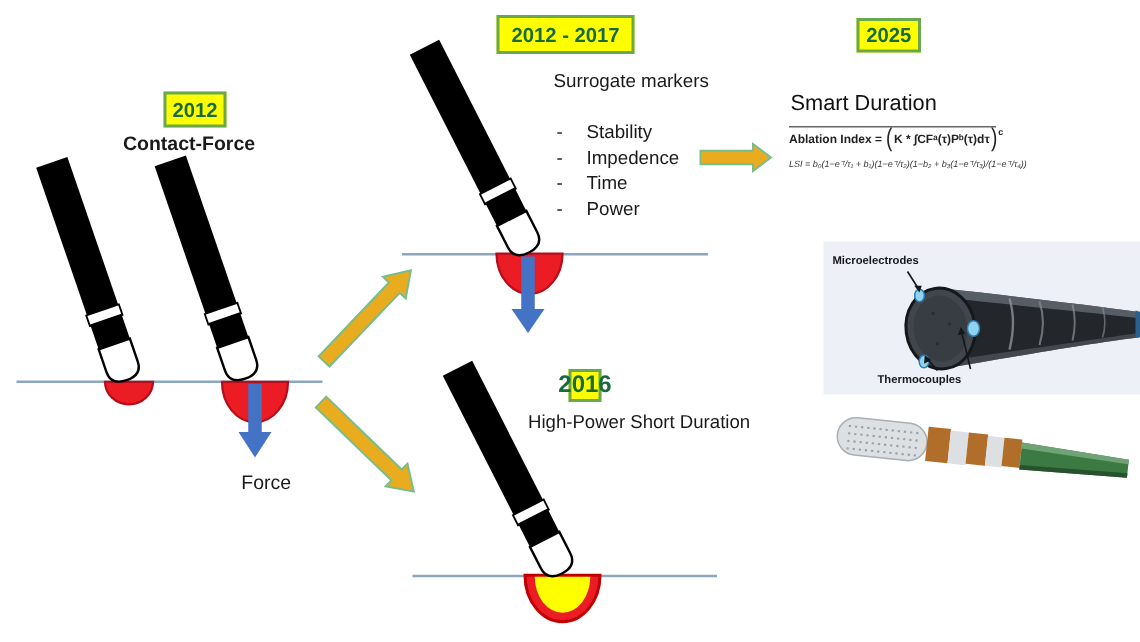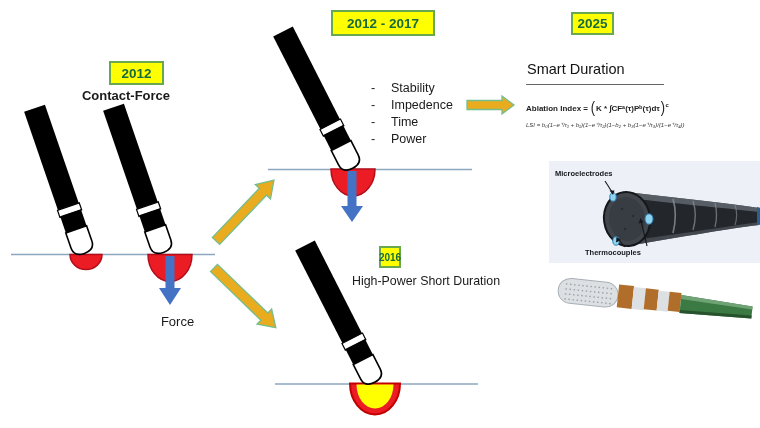--- a/index.html
+++ b/index.html
@@ -11,21 +11,21 @@
   .badge{position:absolute;background:#FFFF00;border:2px solid #6AA84F;color:#176B3E;
          font-weight:bold;display:flex;align-items:center;justify-content:center;
          box-sizing:border-box;}
   .t-center{text-align:center;}
   .heading{font-size:12.5px;line-height:17px;}
   .bullets{position:absolute;font-size:12.5px;line-height:17px;}
   .bullet-row{display:flex;}
   .bullet-dash{width:20px;}
   .lbl13{font-size:13px;}
   .smart-title{font-size:14.5px;color:#111;}
-  .formula-box{position:absolute;border-top:1px solid #666;padding-top:16px;box-sizing:border-box;}
+  .formula-box{position:absolute;border-top:1px solid #666;padding-top:0;box-sizing:border-box;}
   .f-ai{display:flex;align-items:center;font-size:8px;font-weight:bold;color:#222;white-space:nowrap;}
   .f-ai .paren{font-size:17px;font-weight:400;transform:scaleX(.75);line-height:14px;}
   .f-ai .f-exp{font-size:6px;align-self:flex-start;margin-top:1px;}
   .f-lsi{margin-top:6px;font-size:6px;font-style:italic;color:#3a3a3a;white-space:nowrap;}
   .micro-panel{position:absolute;background:#EDF1F7;padding-left:26px;}
   .tag{position:absolute;font-size:7.5px;font-weight:bold;color:#15171c;white-space:nowrap;}
 </style>
 </head>
 <body>
 
@@ -67,47 +67,48 @@
       <polygon points="347.5,171 356.5,171 356.5,206 363,206 352,222 341,206 347.5,206"></polygon>
     </g>
 
     <g fill="#E8AC1E" stroke="#76BD8E" stroke-width="1.3">
       <polygon transform="translate(216,241) rotate(-46.4)" points="0,-5 68,-5 68,-10.5 84,0 68,10.5 68,5 0,5"></polygon>
       <polygon transform="translate(214,268) rotate(44)" points="0,-5 70,-5 70,-10.5 86,0 70,10.5 70,5 0,5"></polygon>
       <polygon transform="translate(467,105)" points="0,-4.5 35,-4.5 35,-9 47,0 35,9 35,4.5 0,4.5"></polygon>
     </g>
   </svg>
 
-  <div class="badge" style="left:109px;top:61px;width:55px;height:24px;font-size:13.5px;">2012</div>
+  <div class="badge" style="left:109px;top:61px;width:42px;height:24px;font-size:13.5px;">2012</div>
   <div class="abs lbl13 t-center" style="left:74px;top:88px;width:104px;font-weight:bold;">Contact-Force</div>
   <div class="abs lbl13 t-center" style="left:150px;top:314px;width:55px;">Force</div>
 
-  <div class="badge" style="left:331px;top:10px;width:104px;height:26px;font-size:13.5px;">2012 - 2017</div>
+  <div class="badge" style="left:331px;top:10px;width:92px;height:26px;font-size:13.5px;">2012 - 2017</div>
   <div class="abs heading" style="left:369px;top:46px;width:140px;">
+    <div>Surrogate markers</div>
   </div>
   <div class="bullets" style="left:371px;top:80px;width:120px;">
     <div class="bullet-row">
       <span class="bullet-dash">-</span>
       <span>Stability</span>
     </div>
     <div class="bullet-row">
       <span class="bullet-dash">-</span>
       <span>Impedence</span>
     </div>
     <div class="bullet-row">
       <span class="bullet-dash">-</span>
       <span>Time</span>
     </div>
     <div class="bullet-row">
       <span class="bullet-dash">-</span>
       <span>Power</span>
     </div>
   </div>
 
-  <div class="badge" style="left:379px;top:246px;width:22px;height:22px;font-size:10px;">2016</div>
+  <div class="badge" style="left:379px;top:246px;width:22px;height:22px;font-size:16px;">2016</div>
   <div class="abs" style="left:352px;top:274px;font-size:12.4px;white-space:nowrap;">High-Power Short Duration</div>
 
   <div class="badge" style="left:571px;top:12px;width:43px;height:23px;font-size:13.5px;">2025</div>
   <div class="abs smart-title" style="left:527px;top:61px;">Smart Duration</div>
 
   <div class="formula-box" style="left:526px;top:84px;width:138px;">
     <div class="f-ai">
       <span>Ablation Index =</span>&nbsp;<span class="paren">(</span><span>K * ∫CFᵃ(τ)Pᵇ(τ)dτ</span><span class="paren">)</span><span class="f-exp">c</span>
     </div>
     <div class="f-lsi">LSI = b₀(1−e⁻ᵗ/τ₁ + b₁)(1−e⁻ᵗ/τ₂)(1−b₂ + b₃(1−e⁻ᵗ/τ₃)/(1−e⁻ᵗ/τ₄))</div>

